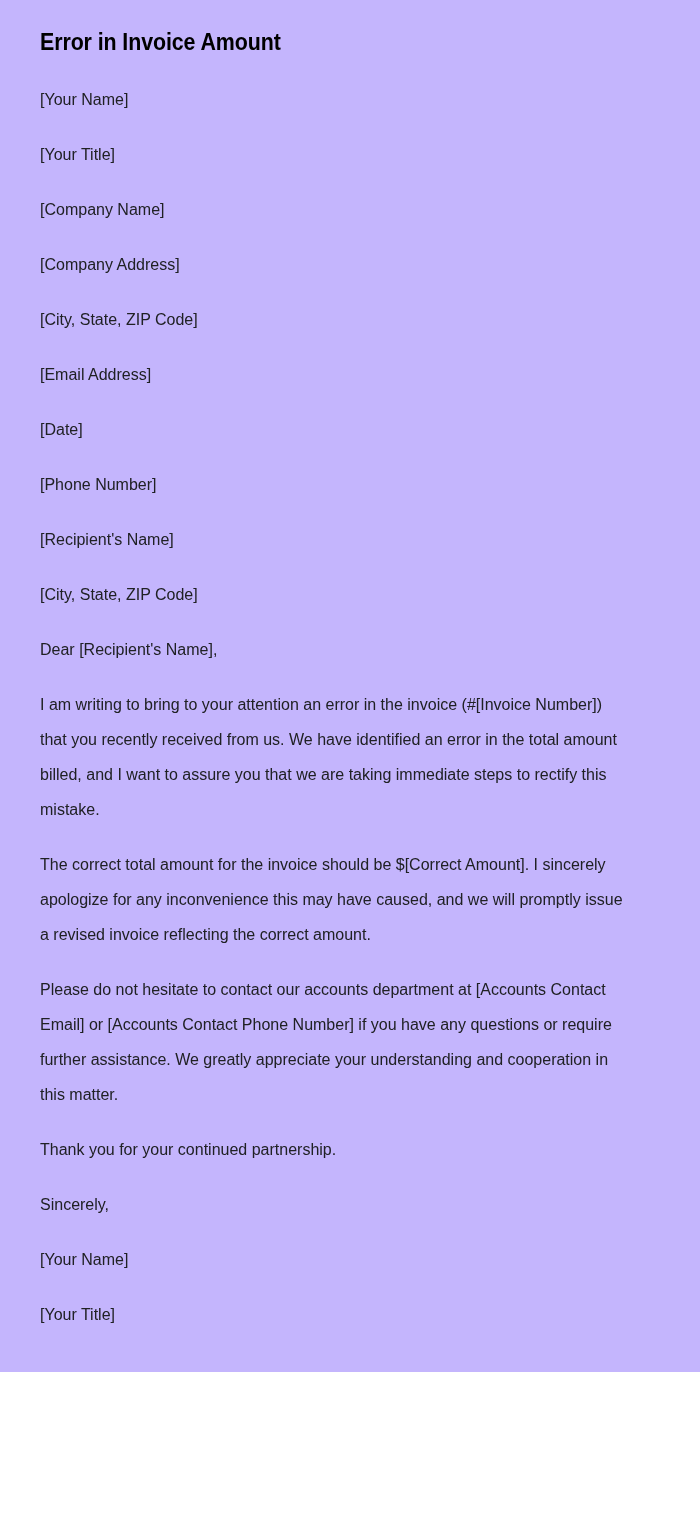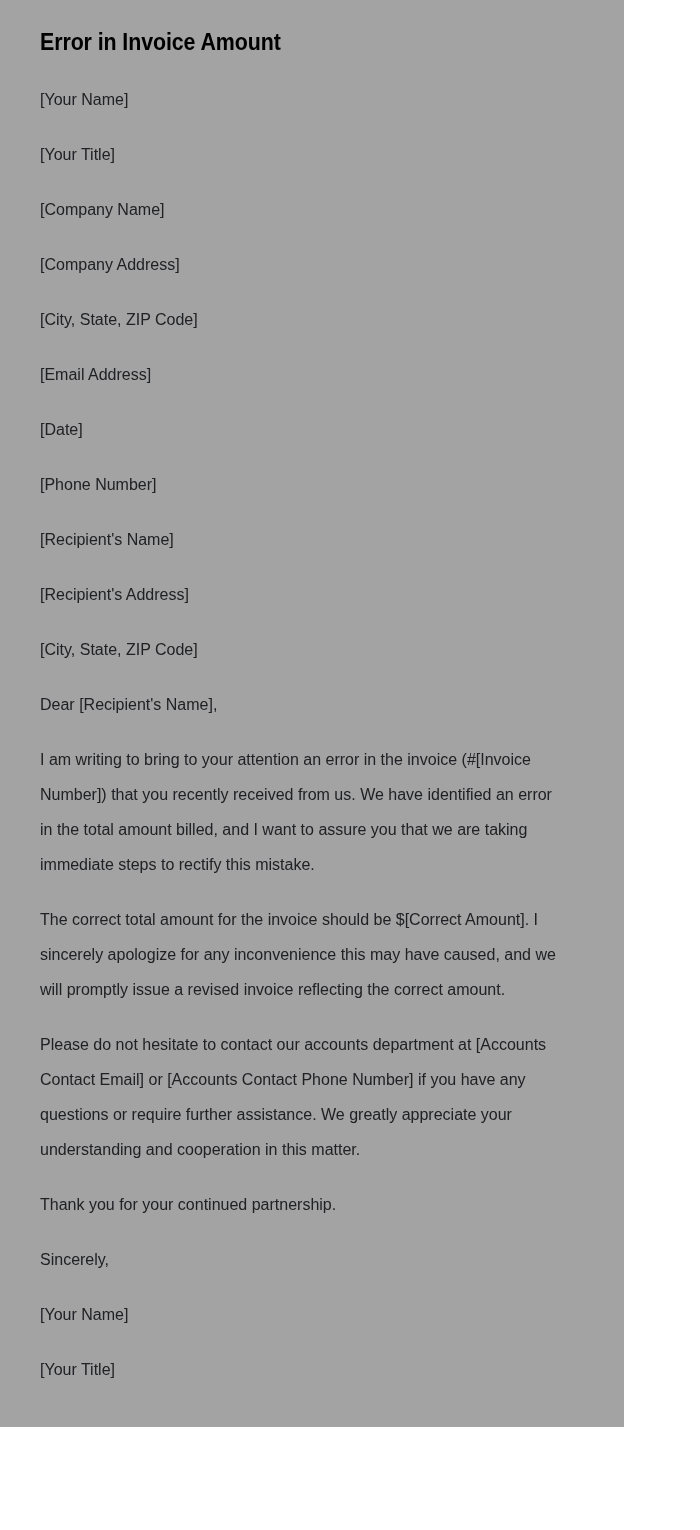--- a/index.html
+++ b/index.html
@@ -7,24 +7,24 @@
     padding: 0;
     background: #ffffff;
   }
   body {
     width: 700px;
     min-height: 1530px;
     font-family: "Liberation Sans", "DejaVu Sans", sans-serif;
     -webkit-font-smoothing: antialiased;
   }
   .letter {
-    width: 624px;
+    width: 700px;
     box-sizing: border-box;
     padding: 28px 60px 40px 40px;
-    background: #a3a3a3;
+    background: #c4b5fd;
   }
   .doc-title {
     font-family: "Liberation Sans Narrow", "Liberation Sans", "DejaVu Sans Condensed", sans-serif;
     font-size: 23px;
     font-weight: 700;
     color: #000000;
     line-height: 28px;
     letter-spacing: -0.1px;
     margin: 0 0 26px 0;
     transform: scaleX(0.93);
@@ -54,21 +54,20 @@
   <div id="letter-body">
       <p class="block">[Your Name]</p>
       <p class="block">[Your Title]</p>
       <p class="block">[Company Name]</p>
       <p class="block">[Company Address]</p>
       <p class="block">[City, State, ZIP Code]</p>
       <p class="block">[Email Address]</p>
       <p class="block">[Date]</p>
       <p class="block">[Phone Number]</p>
       <p class="block">[Recipient's Name]</p>
-      <p class="block">[Recipient's Address]</p>
       <p class="block">[City, State, ZIP Code]</p>
       <p class="block">Dear [Recipient's Name],</p>
       <p class="block para">I am writing to bring to your attention an error in the invoice (#[Invoice Number]) that you recently received from us. We have identified an error in the total amount billed, and I want to assure you that we are taking immediate steps to rectify this mistake.</p>
       <p class="block para">The correct total amount for the invoice should be $[Correct Amount]. I sincerely apologize for any inconvenience this may have caused, and we will promptly issue a revised invoice reflecting the correct amount.</p>
       <p class="block para">Please do not hesitate to contact our accounts department at [Accounts Contact Email] or [Accounts Contact Phone Number] if you have any questions or require further assistance. We greatly appreciate your understanding and cooperation in this matter.</p>
       <p class="block">Thank you for your continued partnership.</p>
       <p class="block">Sincerely,</p>
       <p class="block">[Your Name]</p>
       <p class="block">[Your Title]</p>
     </div>

